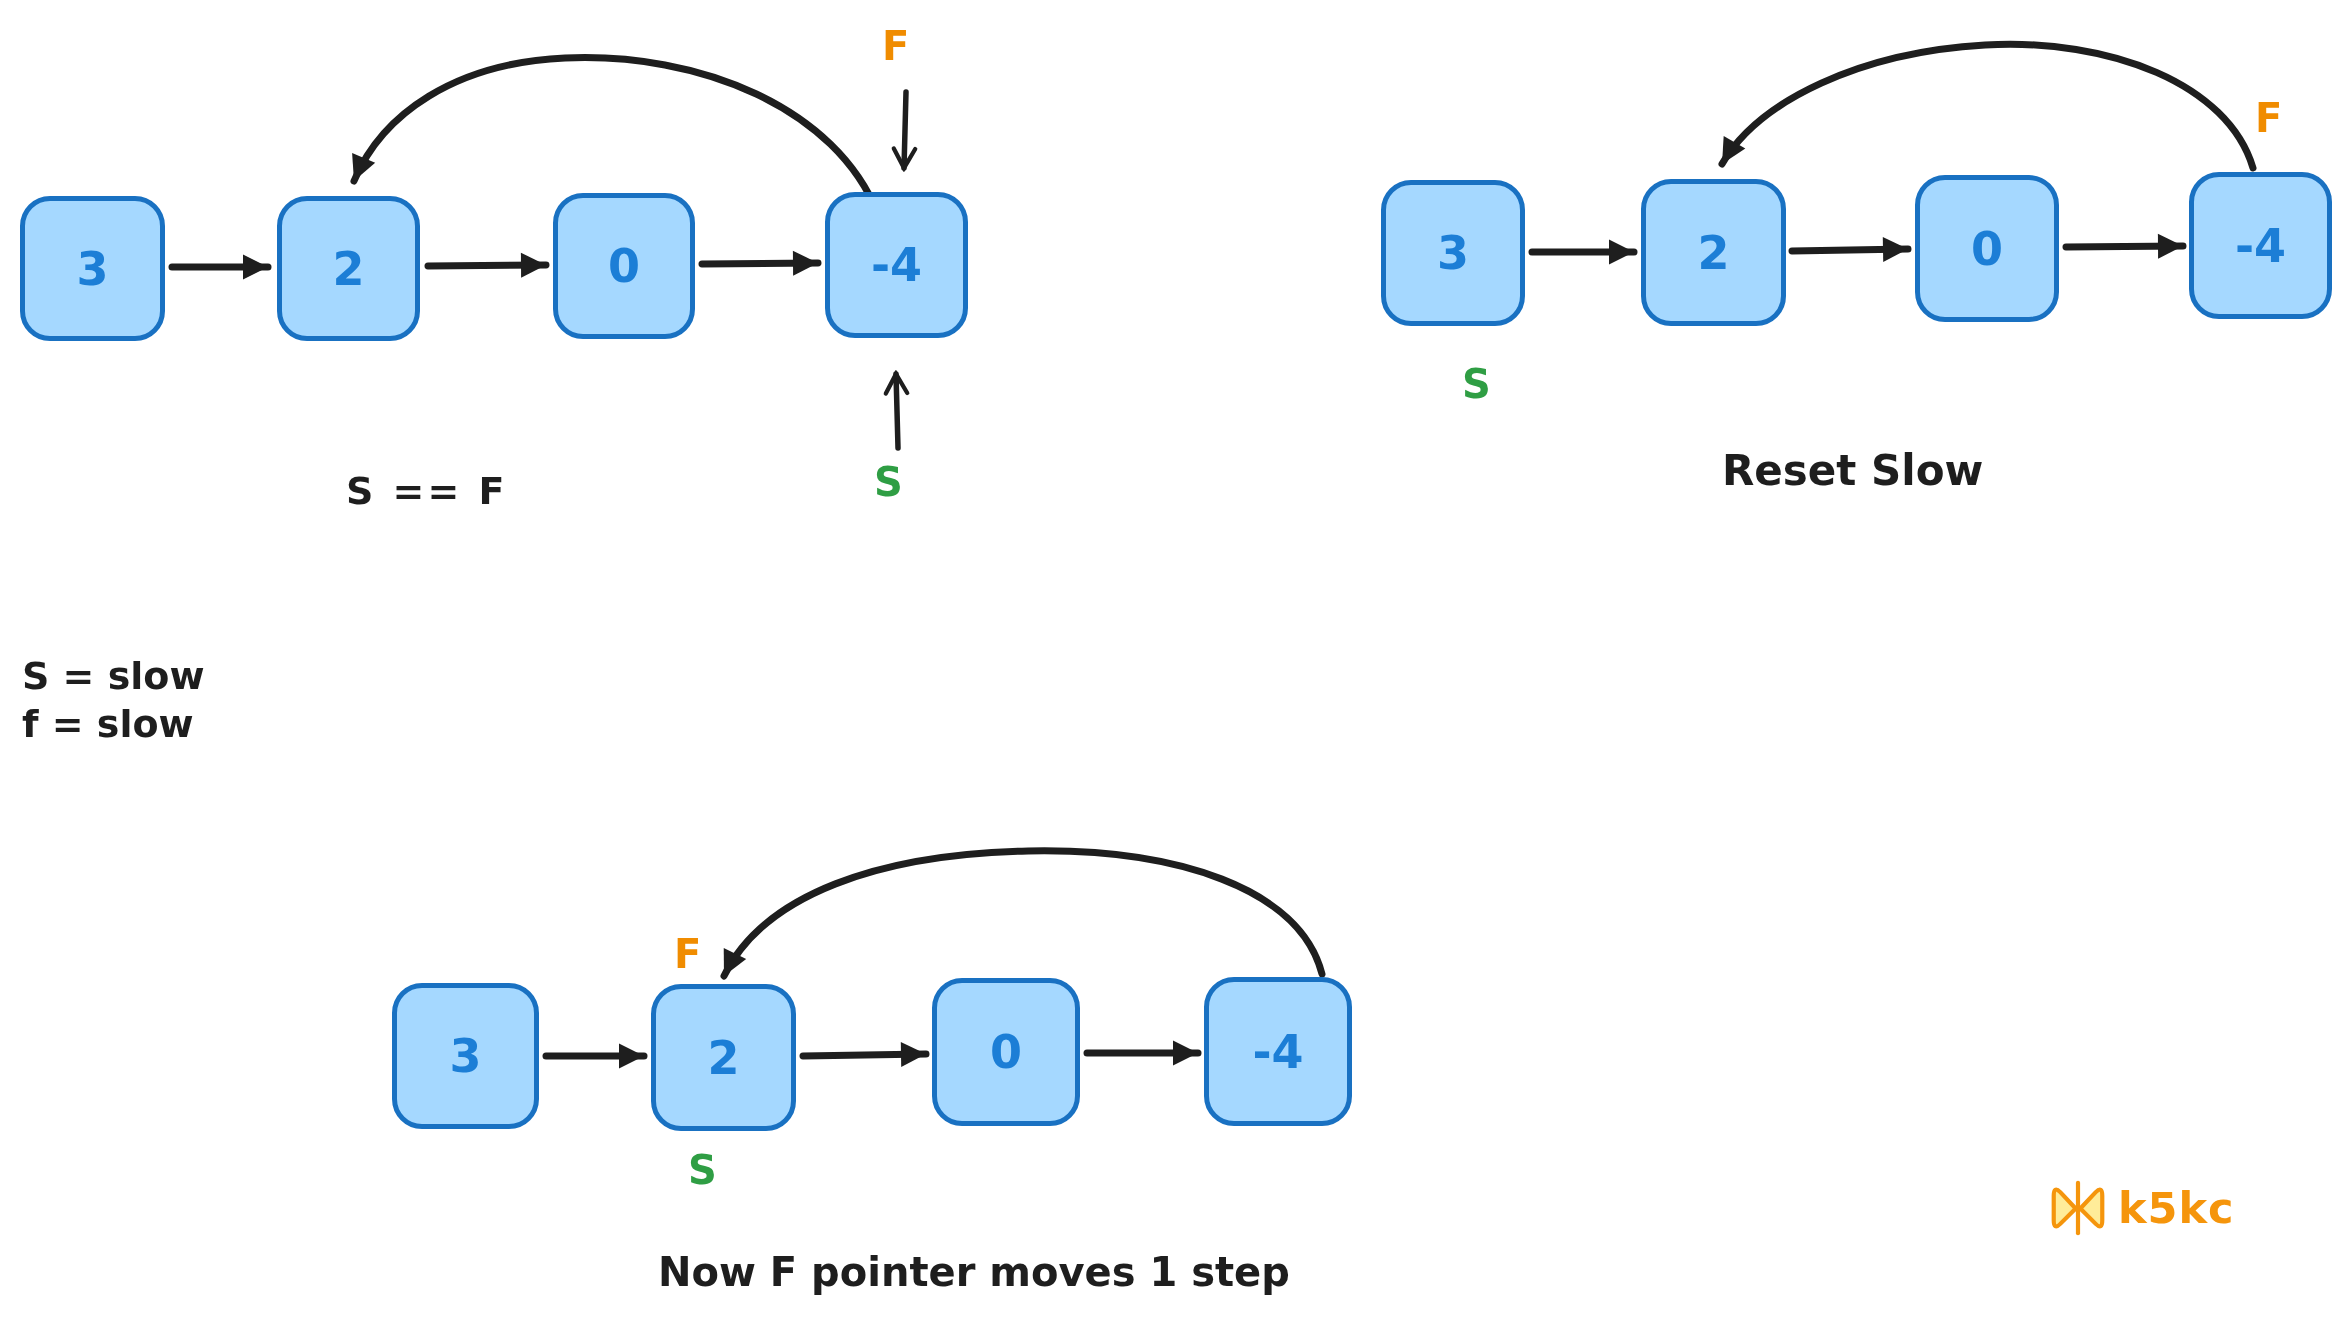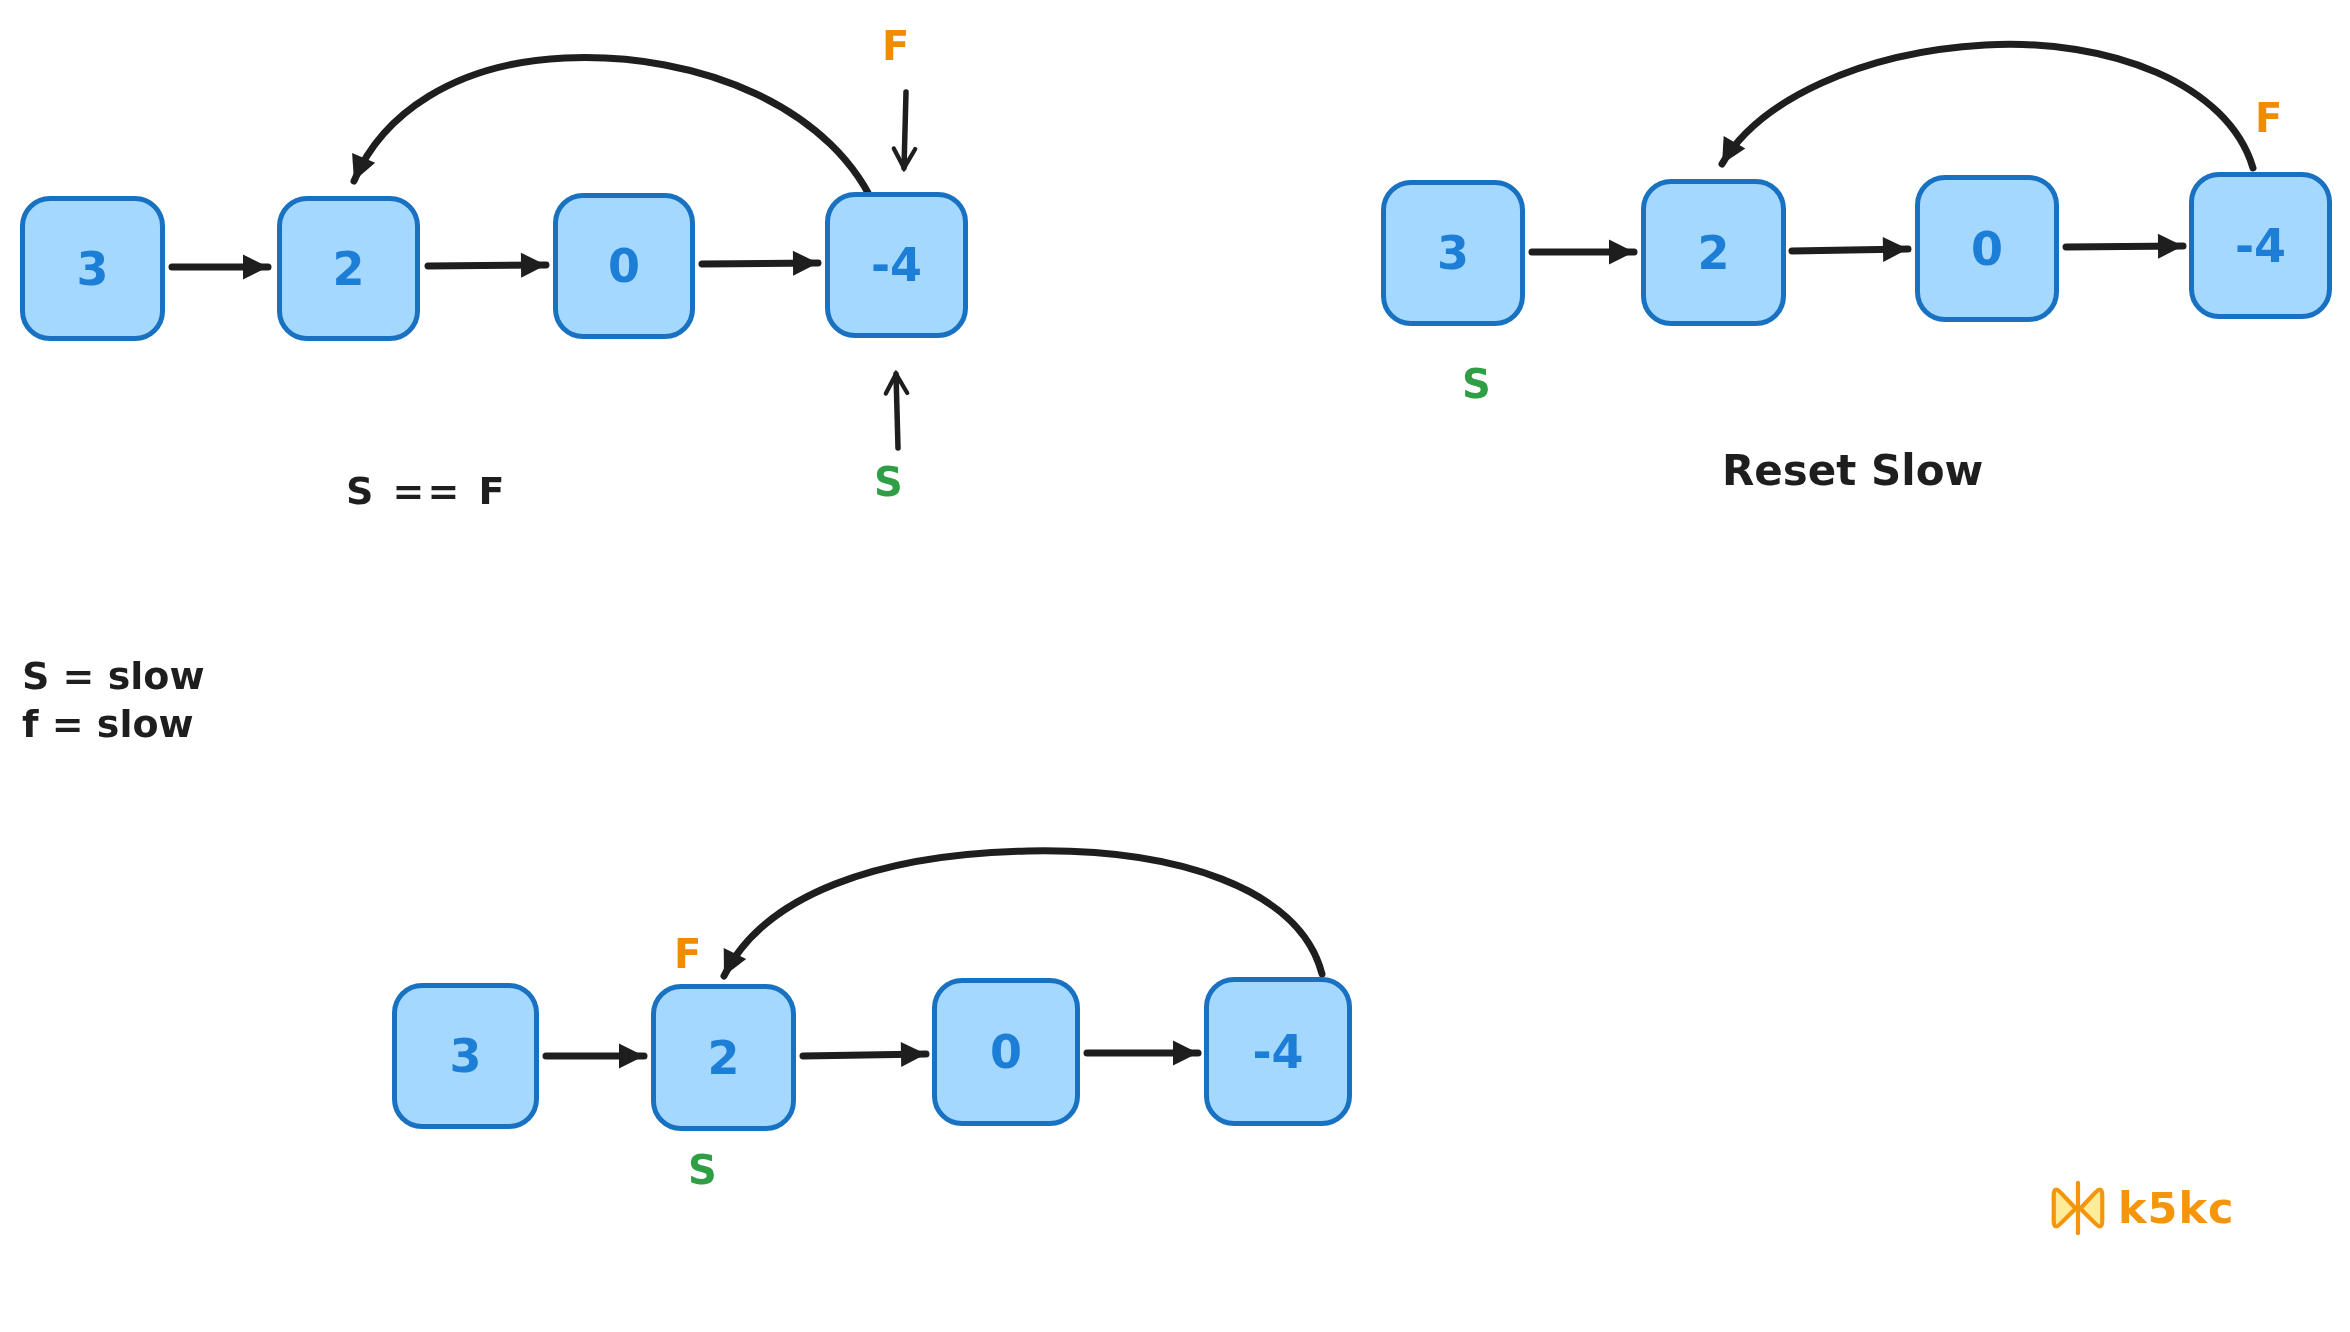--- a/index.html
+++ b/index.html
@@ -128,20 +128,21 @@
   <div class="ptr-label fast" style="left:2255px; top:98px">F</div>
   <div class="ptr-label slow" style="left:1462px; top:364px">S</div>
   <div class="caption" style="left:1722px; top:450px; font-size:42px">Reset Slow</div>
 
   <div class="node" style="left:392px;  top:983px; width:147px; height:146px">3</div>
   <div class="node" style="left:651px;  top:984px; width:145px; height:147px">2</div>
   <div class="node" style="left:932px;  top:978px; width:148px; height:148px">0</div>
   <div class="node" style="left:1204px; top:977px; width:148px; height:149px">-4</div>
   <div class="ptr-label fast" style="left:674px; top:934px">F</div>
   <div class="ptr-label slow" style="left:688px; top:1150px">S</div>
+  <div class="caption" style="left:658px; top:1252px; font-size:40px">Now F pointer moves 1 step</div>
 
   <div id="legend">
     <div>S = slow</div>
     <div>f = slow</div>
   </div>
 
   <div id="watermark">
     <svg width="56" height="56" viewBox="0 0 60 60">
       <path d="M27,30 L11,13 Q4,6 4,17 L4,43 Q4,54 11,47 L27,31 Z" fill="#ffec99" stroke="#f5950c" stroke-width="4.5" stroke-linejoin="round"></path>
       <path d="M33,30 L49,13 Q56,6 56,17 L56,43 Q56,54 49,47 L33,31 Z" fill="#ffec99" stroke="#f5950c" stroke-width="4.5" stroke-linejoin="round"></path>

